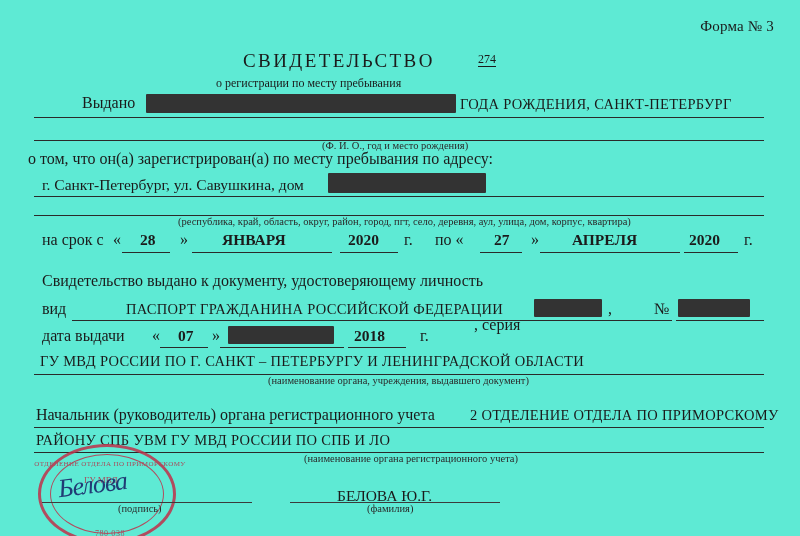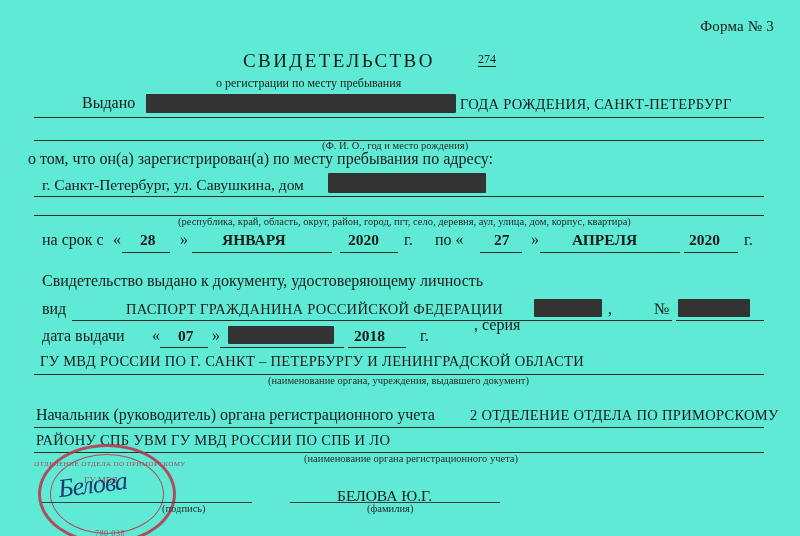--- a/index.html
+++ b/index.html
@@ -255,19 +255,19 @@
   <div class="stamp">
     <div class="stamp-arc">
       <span class="stamp-top">ОТДЕЛЕНИЕ ОТДЕЛА ПО ПРИМОРСКОМУ</span>
       <span class="stamp-bottom">780 038</span>
     </div>
     <div class="stamp-inner">ГУ МВД</div>
   </div>
 
   <div class="signature">Белова</div>
   <div class="rule thin" style="left:42px; top:502px; width:210px;"></div>
-  <div class="small-cap" style="top:503px; left:118px;margin-left:44px;">(подпись)</div>
+  <div class="small-cap" style="top:503px; left:118px;">(подпись)</div>
 
   <div class="val" style="top:487px; left:337px; font-weight:400;">БЕЛОВА Ю.Г.</div>
   <div class="rule thin" style="left:290px; top:502px; width:210px;"></div>
   <div class="small-cap" style="top:503px; left:367px;">(фамилия)</div>
 
 </div>
 
 </body></html>

